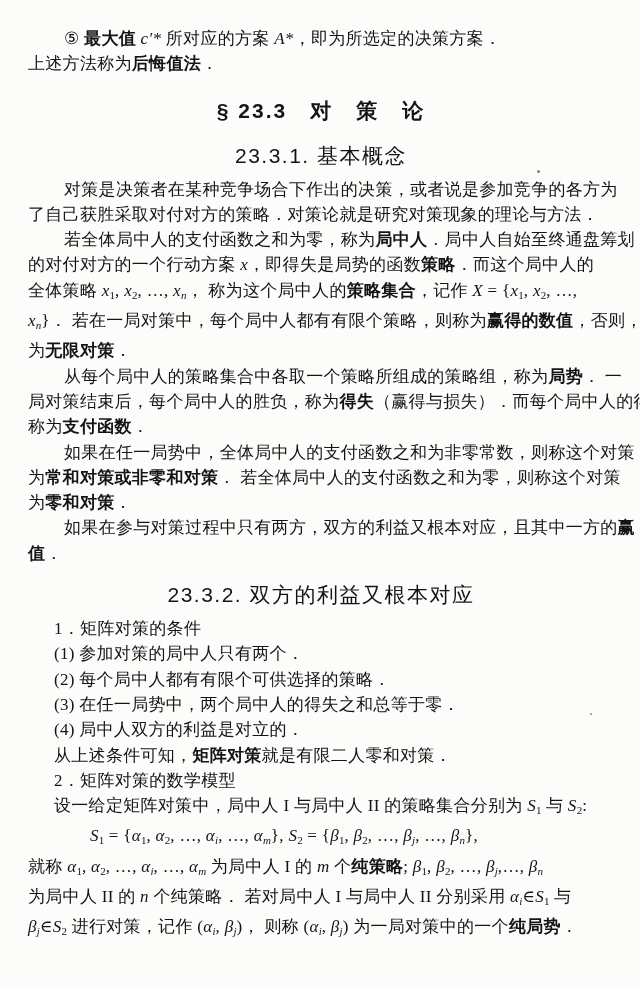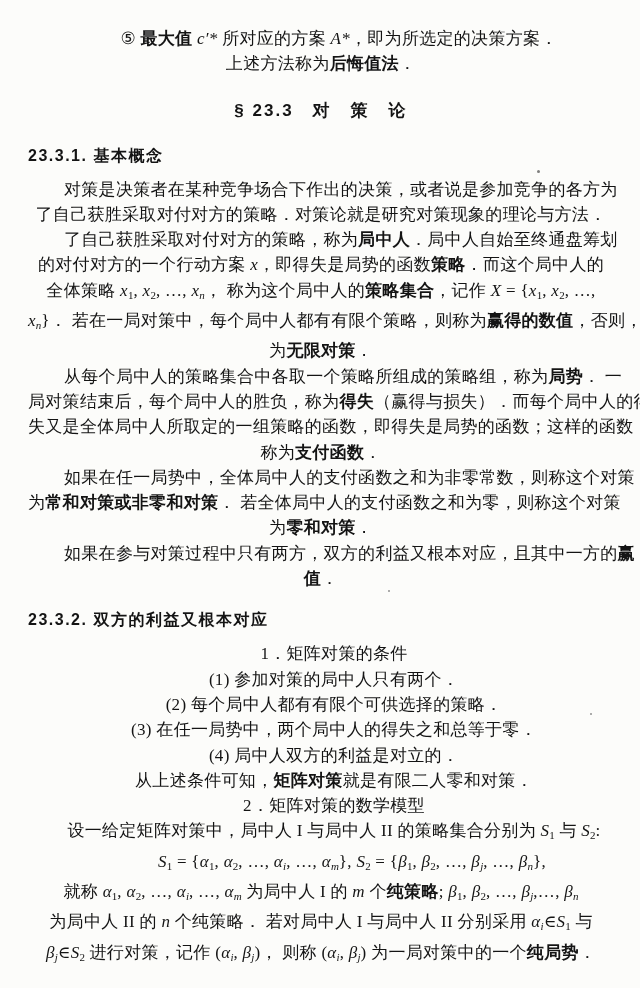--- a/index.html
+++ b/index.html
@@ -13,69 +13,68 @@
     font-family:"Liberation Serif","DejaVu Serif",serif;
     font-size:17px;
     letter-spacing:0.3px;
     overflow:hidden;
     box-sizing:border-box;
     padding:26px 26px 0 28px;
   }
   .line{
     line-height:25.3px;
     white-space:nowrap;
-    text-align:center;
   }
   .ind{text-indent:36px;}
   .li{text-indent:26px;}
   .f{text-indent:62px;}
   .h-section{
     text-align:center;
     font-weight:700;
-    font-size:17px;
+    font-size:21px;
     line-height:36px;
     margin-top:16px;
     letter-spacing:2px;
     font-family:"Liberation Sans","DejaVu Sans",sans-serif;
   }
   .h-sub{
-    font-weight:700;
-    font-size:16px;
+    font-weight:400;
+    font-size:21px;
     line-height:30px;
     margin-top:12px;
     margin-bottom:6px;
     letter-spacing:1.5px;
     font-family:"Liberation Sans","DejaVu Sans",sans-serif;
+    text-align:center;
   }
   .h-sub2{margin-top:14px;}
   .rb{font-weight:700;font-family:"Liberation Sans","DejaVu Sans",sans-serif;}
   .ri{font-style:italic;font-family:"Liberation Serif","DejaVu Serif",serif;}
   .rs{font-size:11px;vertical-align:-3px;letter-spacing:0;}
   
   .speck{position:absolute;background:#2a2a2a;border-radius:50%;}
 </style>
 </head>
 <body>
 
 <div class="page">
   <div id="flow">
       <div class="line ind"><span>⑤ </span><span class="rb">最大值</span><span> </span><span class="ri">c′*</span><span> 所对应的方案 </span><span class="ri">A*</span><span>，即为所选定的决策方案．</span></div>
       <div class="line"><span>上述方法称为</span><span class="rb">后悔值法</span><span>．</span></div>
       <div class="h-section"><span>§ 23.3　对　策　论</span></div>
       <div class="h-sub"><span>23.3.1. 基本概念</span></div>
       <div class="line ind"><span>对策是决策者在某种竞争场合下作出的决策，或者说是参加竞争的各方为</span></div>
       <div class="line"><span>了自己获胜采取对付对方的策略．对策论就是研究对策现象的理论与方法．</span></div>
-      <div class="line ind"><span>了自己获胜采取对付对方的策略，称为</span><span class="rb">局中人</span><span>．局中人自始至终通盘筹划</span></div>
+      <div class="line ind"><span>若全体局中人的支付函数之和为零，称为</span><span class="rb">局中人</span><span>．局中人自始至终通盘筹划</span></div>
       <div class="line"><span>的对付对方的一个行动方案 </span><span class="ri">x</span><span>，即得失是局势的函数</span><span class="rb">策略</span><span>．而这个局中人的</span></div>
       <div class="line"><span>全体策略 </span><span class="ri">x</span><span class="rs">1</span><span>, </span><span class="ri">x</span><span class="rs">2</span><span>, …, </span><span class="ri">x</span><span class="ri rs">n</span><span>， 称为这个局中人的</span><span class="rb">策略集合</span><span>，记作 </span><span class="ri">X</span><span> = {</span><span class="ri">x</span><span class="rs">1</span><span>, </span><span class="ri">x</span><span class="rs">2</span><span>, …,</span></div>
       <div class="line"><span class="ri">x</span><span class="ri rs">n</span><span>}． 若在一局对策中，每个局中人都有有限个策略，则称为</span><span class="rb">赢得的数值</span><span>，否则，称</span></div>
       <div class="line"><span>为</span><span class="rb">无限对策</span><span>．</span></div>
       <div class="line ind"><span>从每个局中人的策略集合中各取一个策略所组成的策略组，称为</span><span class="rb">局势</span><span>． 一</span></div>
       <div class="line"><span>局对策结束后，每个局中人的胜负，称为</span><span class="rb">得失</span><span>（赢得与损失）．而每个局中人的得</span></div>
-      <div class="line"><span>失又是全体局中人所取定的一组策略的函数，即得失是局势的函数；这样的函数</span></div>
       <div class="line"><span>称为</span><span class="rb">支付函数</span><span>．</span></div>
       <div class="line ind"><span>如果在任一局势中，全体局中人的支付函数之和为非零常数，则称这个对策</span></div>
       <div class="line"><span>为</span><span class="rb">常和对策或非零和对策</span><span>． 若全体局中人的支付函数之和为零，则称这个对策</span></div>
       <div class="line"><span>为</span><span class="rb">零和对策</span><span>．</span></div>
       <div class="line ind"><span>如果在参与对策过程中只有两方，双方的利益又根本对应，且其中一方的</span><span class="rb">赢</span></div>
       <div class="line"><span class="rb">值</span><span>．</span></div>
       <div class="h-sub h-sub2"><span>23.3.2. 双方的利益又根本对应</span></div>
       <div class="line li"><span>1．矩阵对策的条件</span></div>
       <div class="line li"><span>(1) 参加对策的局中人只有两个．</span></div>
       <div class="line li"><span>(2) 每个局中人都有有限个可供选择的策略．</span></div>

